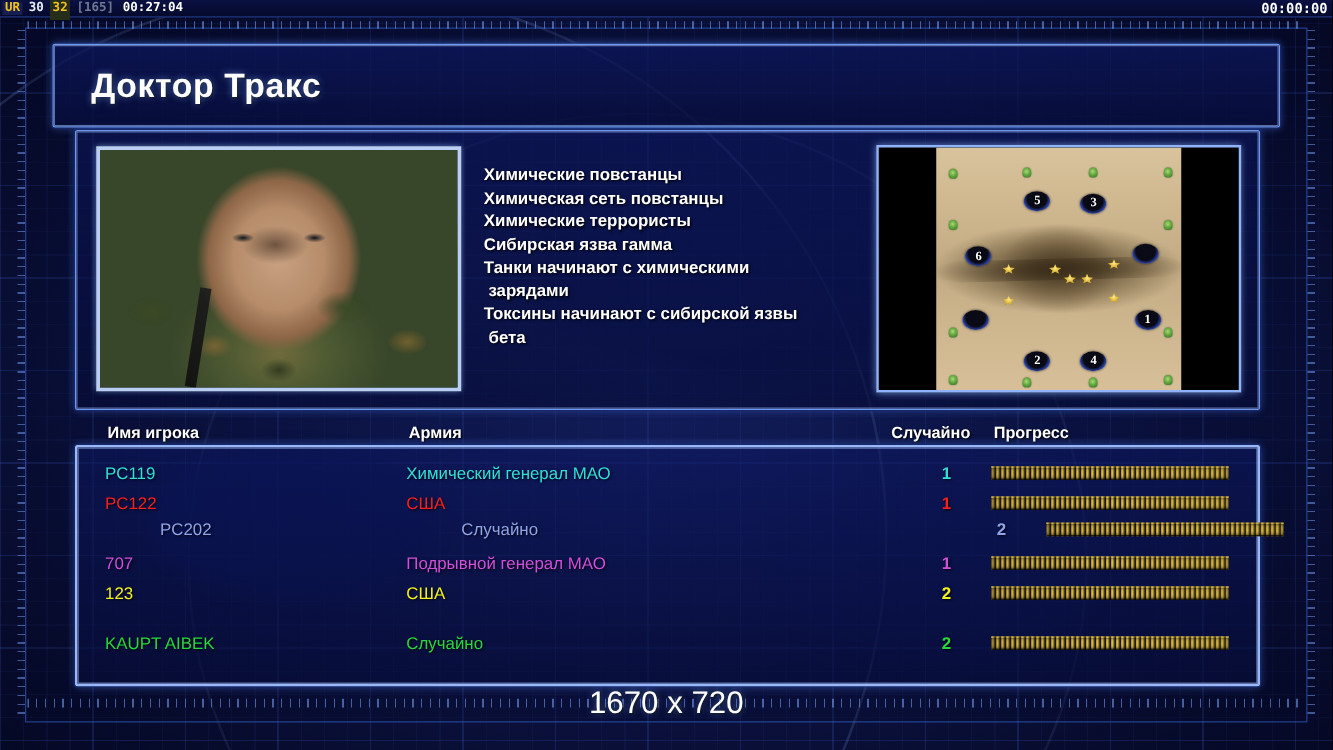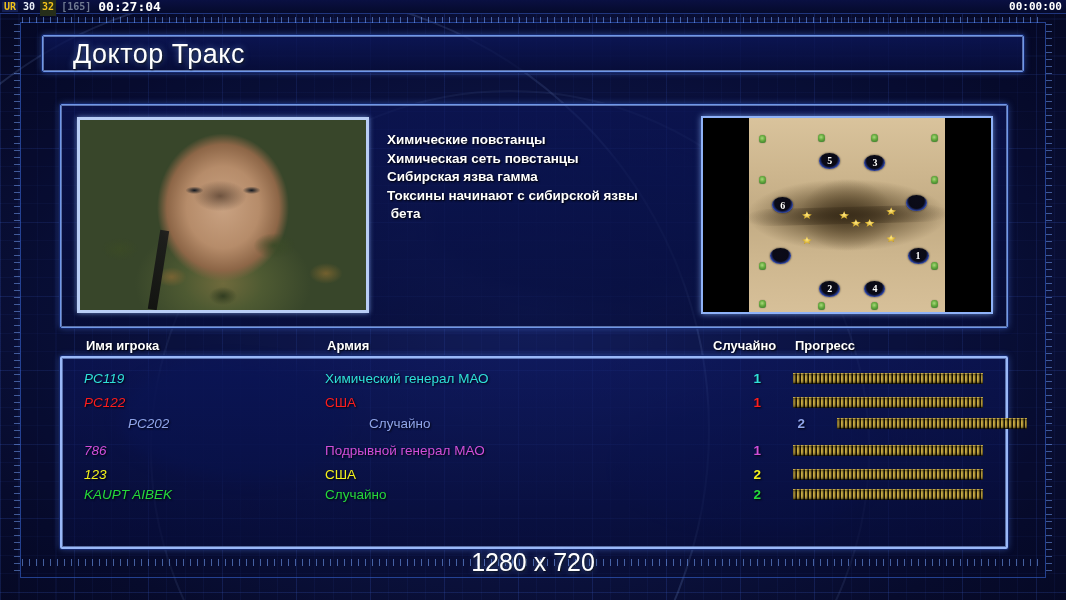--- a/index.html
+++ b/index.html
@@ -109,25 +109,26 @@
     border-radius: 2px;
     box-shadow:
       0 0 0 1px rgba(20,40,110,0.9),
       inset 0 0 0 1px rgba(160,195,255,0.55),
       0 0 7px rgba(90,140,255,0.45);
     background: rgba(8,16,70,0.30);
   }
 
   
   .title-panel {
-    left: 42px; top: 35px; width: 982px; height: 37px;
+    left: 42px; top: 35px; width: 982px; height: 67px;
     background: linear-gradient(to bottom,
       rgba(13,24,95,0.70) 0%, rgba(7,13,58,0.78) 100%);
     border-width: 1px;
     border-color: #6f96e8;
+    font-weight: bold;
   }
   .title-text {
     position: absolute; left: 30px; top: 50%;
     transform: translateY(-50%);
     color: #ffffff;
     font-size: 27px;
     letter-spacing: 0.5px;
     text-shadow: 0 0 6px rgba(130,175,255,0.55), 1px 1px 2px #000;
     white-space: nowrap;
   }
@@ -257,21 +258,21 @@
     border-color: #9ab8f8;
   }
 
   .row {
     position: absolute; left: 0; width: 100%; height: 24px;
     display: flex; align-items: center;
     font-size: 13.5px;
     font-weight: normal;
     text-shadow: 1px 1px 2px rgba(0,0,0,0.85);
   }
-  .row .pname { position: absolute; left: 22px; white-space: nowrap; font-style: italic; }
+  .row .pname { position: absolute; left: 22px; white-space: nowrap; }
   .row .parmy { position: absolute; left: 263px; white-space: nowrap; }
   .row .pteam { position: absolute; left: 677px; width: 22px; text-align: right; font-weight: bold; }
   .row .pprog { position: absolute; left: 731px; width: 190px; height: 11px; }
 
   .progress-bar {
     width: 100%; height: 100%;
     background-image:
       repeating-linear-gradient(to right,
         #b99b32 0px, #d8bb56 1px, #8a7224 2px, #1d1708 3px, #120e05 4px);
     border-top: 1px solid rgba(200,175,95,0.35);
@@ -301,21 +302,21 @@
   <div class="continent" style="left:120px; top:360px; width:230px; height:120px;"></div>
   <div class="continent" style="left:430px; top:150px; width:300px; height:150px; opacity:.55;"></div>
   <div class="continent" style="left:620px; top:400px; width:260px; height:130px; opacity:.5;"></div>
 
   <div class="statusbar">
     <div class="sb-left">
       <span class="seg" style="color:#f2c21a;background:#151f52;padding:0 2px;">UR</span>
       <span class="seg" style="color:#e8eef8;">30</span>
       <span class="seg" style="color:#f2c21a;background:#262e1a;padding:4px 2px;">32</span>
       <span class="seg" style="color:#6f7a92;">[165]</span>
-      <span class="seg" style="color:#ffffff;font-size:13px;">00:27:04</span>
+      <span class="seg" style="color:#ffffff;font-size:10px;">00:27:04</span>
     </div>
     <div class="sb-right">
       <span style="color:#ffffff;font-size:11px;">00:00:00</span>
     </div>
   </div>
 
   <div class="frame-outer"></div>
   <div class="ruler ruler-top"></div>
   <div class="ruler ruler-bottom"></div>
   <div class="ruler ruler-left"></div>
@@ -330,21 +331,24 @@
     <div class="portrait-frame">
       <div class="portrait">
         <div class="camo"></div>
         <div class="strap"></div>
       </div>
     </div>
 
     <div class="brief-text" id="brief-text">
         <div class="ln">Химические повстанцы</div>
         <div class="ln">Химическая сеть повстанцы</div>
+        <div class="ln">Химические террористы</div>
         <div class="ln">Сибирская язва гамма</div>
+        <div class="ln">Танки начинают с химическими
+ зарядами</div>
         <div class="ln">Токсины начинают с сибирской язвы
  бета</div>
       </div>
 
     <div class="map-frame">
       <div class="map-inner" id="map-inner">
           <div class="tree" style="left: 5%; top: 9%;"></div>
           <div class="tree" style="left: 35%; top: 8%;"></div>
           <div class="tree" style="left: 62%; top: 8%;"></div>
           <div class="tree" style="left: 93%; top: 8%;"></div>
@@ -402,40 +406,40 @@
       </div>
       <div class="row" style="top: 53px; color: rgb(143, 164, 232); margin-left: 44px;">
         <span class="pname">PC202</span>
         <span class="parmy">Случайно</span>
         <span class="pteam">2</span>
         <span class="pprog">
           <div class="progress-bar" style="width: 100%;"></div>
         </span>
       </div>
       <div class="row" style="top: 80px; color: rgb(209, 78, 216);">
-        <span class="pname">786</span>
+        <span class="pname">707</span>
         <span class="parmy">Подрывной генерал МАО</span>
         <span class="pteam">1</span>
         <span class="pprog">
           <div class="progress-bar" style="width: 100%;"></div>
         </span>
       </div>
       <div class="row" style="top: 104px; color: rgb(243, 242, 28);">
         <span class="pname">123</span>
         <span class="parmy">США</span>
         <span class="pteam">2</span>
         <span class="pprog">
           <div class="progress-bar" style="width: 100%;"></div>
         </span>
       </div>
-      <div class="row" style="top: 124px; color: rgb(37, 217, 59);">
+      <div class="row" style="top: 144px; color: rgb(37, 217, 59);">
         <span class="pname">KAUPT AIBEK</span>
         <span class="parmy">Случайно</span>
         <span class="pteam">2</span>
         <span class="pprog">
           <div class="progress-bar" style="width: 100%;"></div>
         </span>
       </div>
     </div>
 
-  <div class="resolution">1280 x 720</div>
+  <div class="resolution">1670 x 720</div>
 
 </div>
 
 </body></html>

